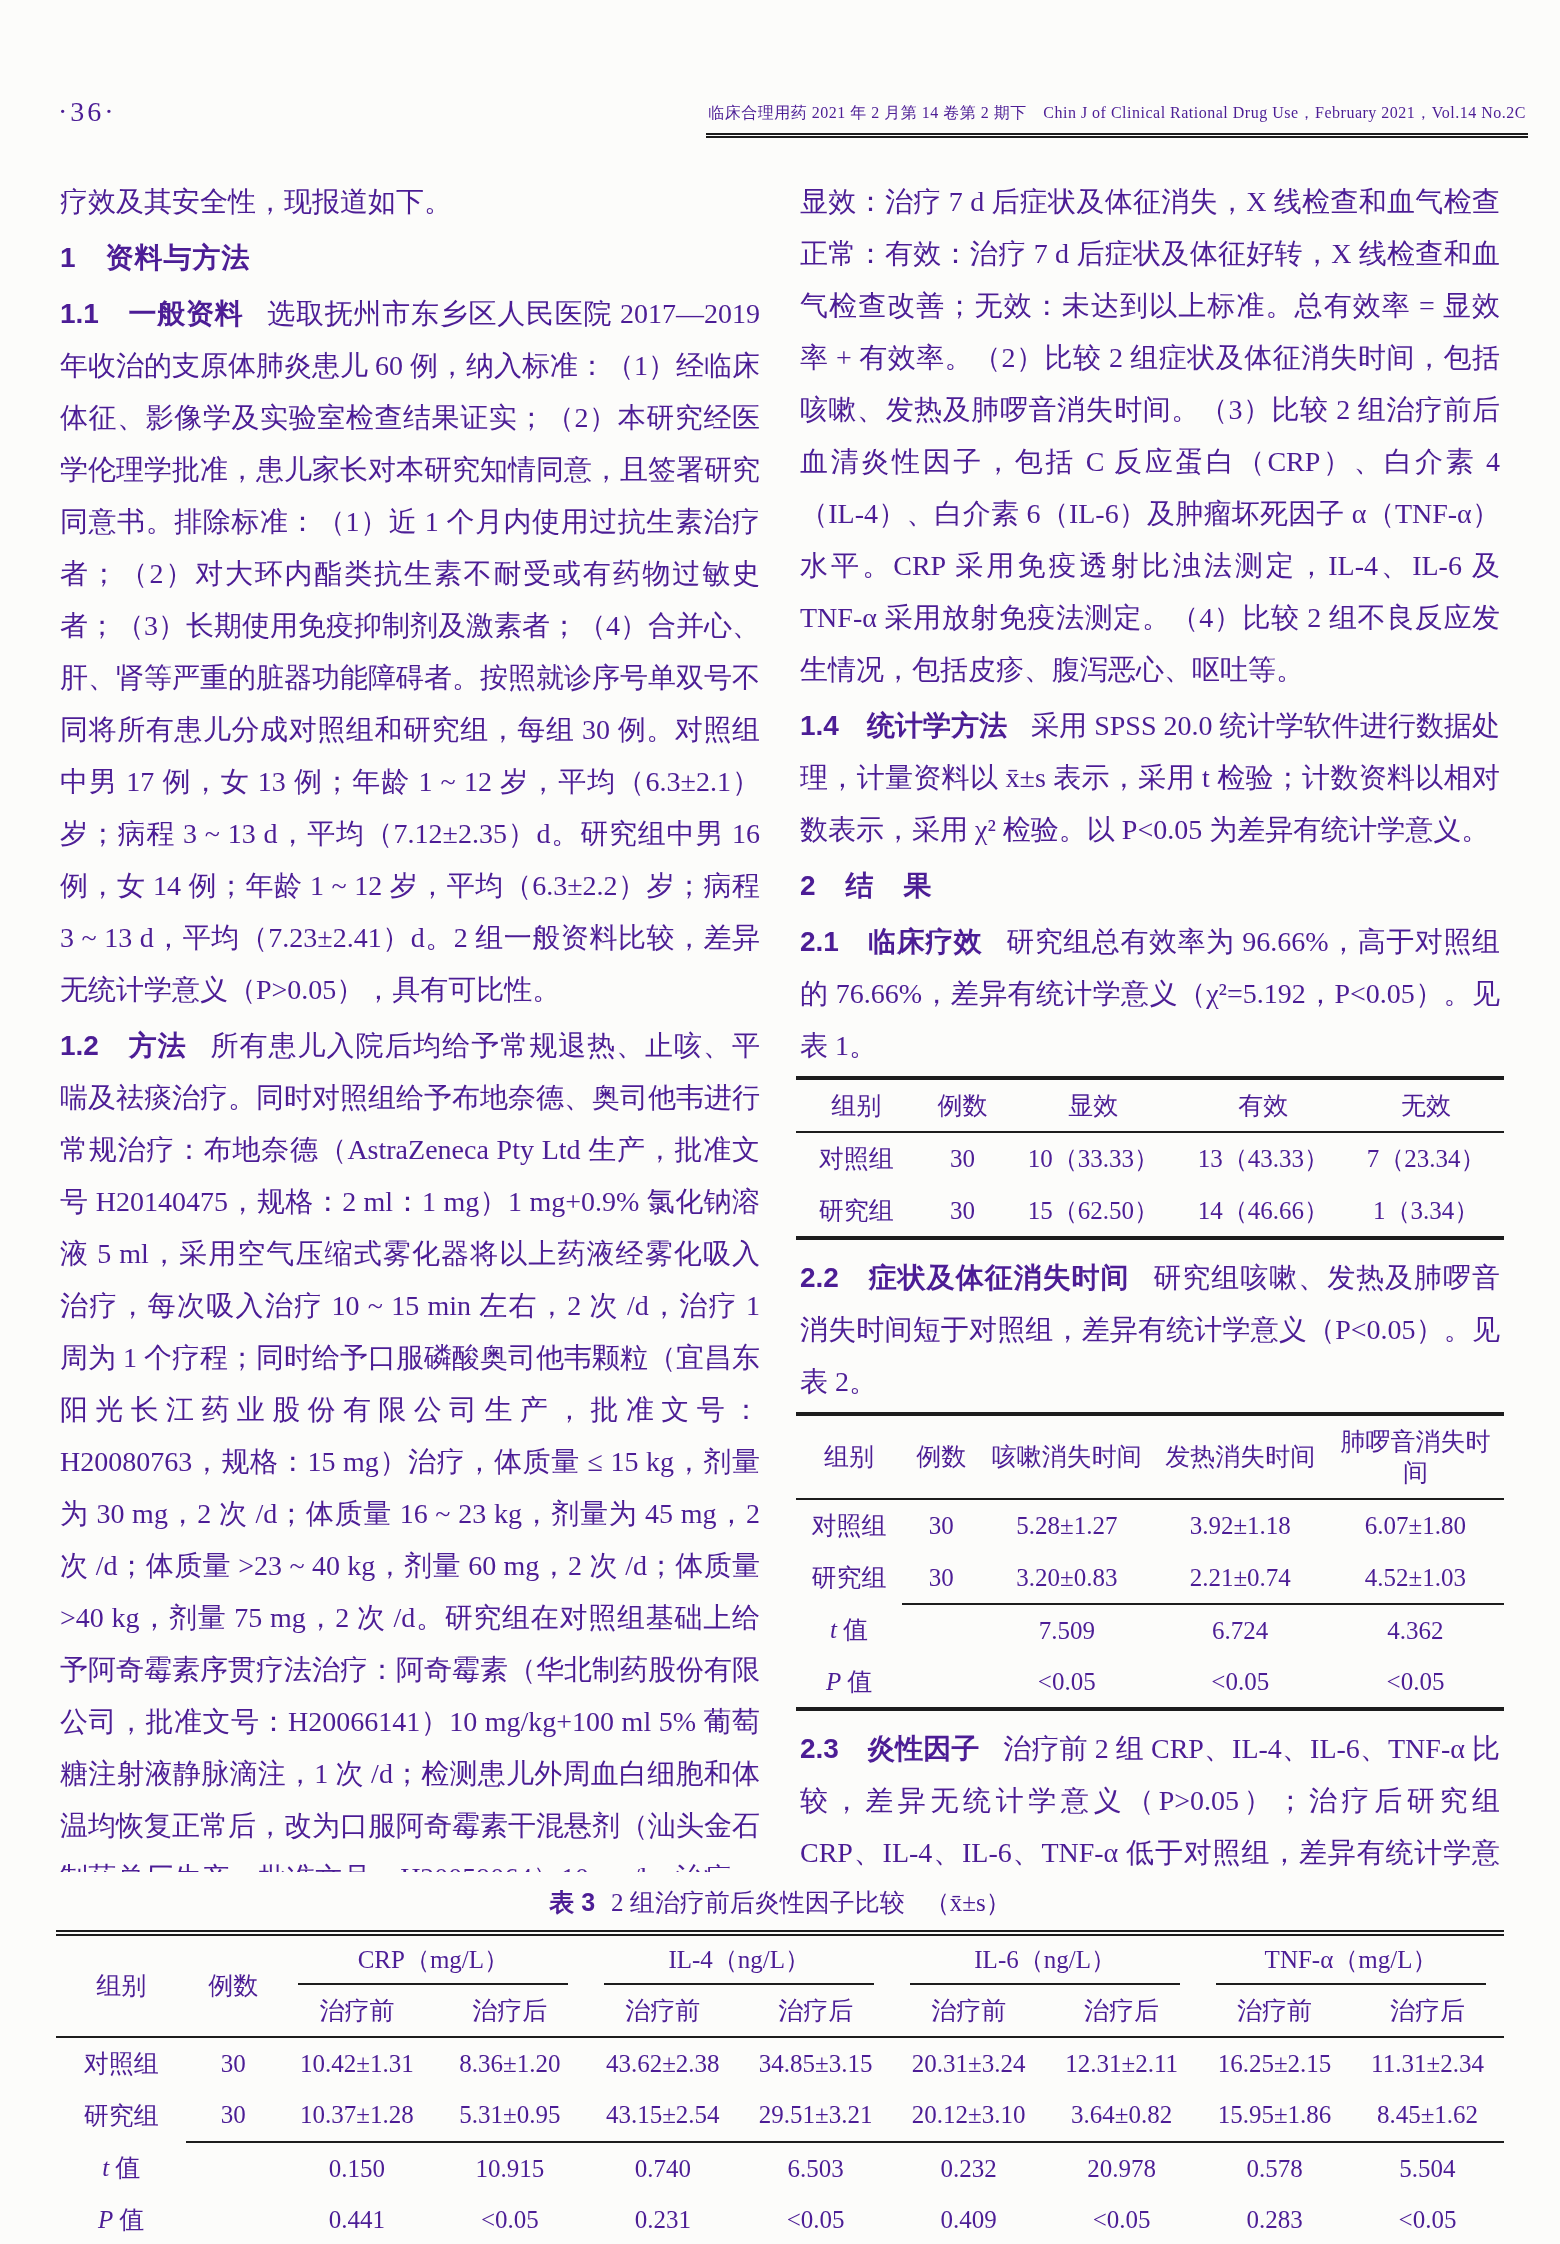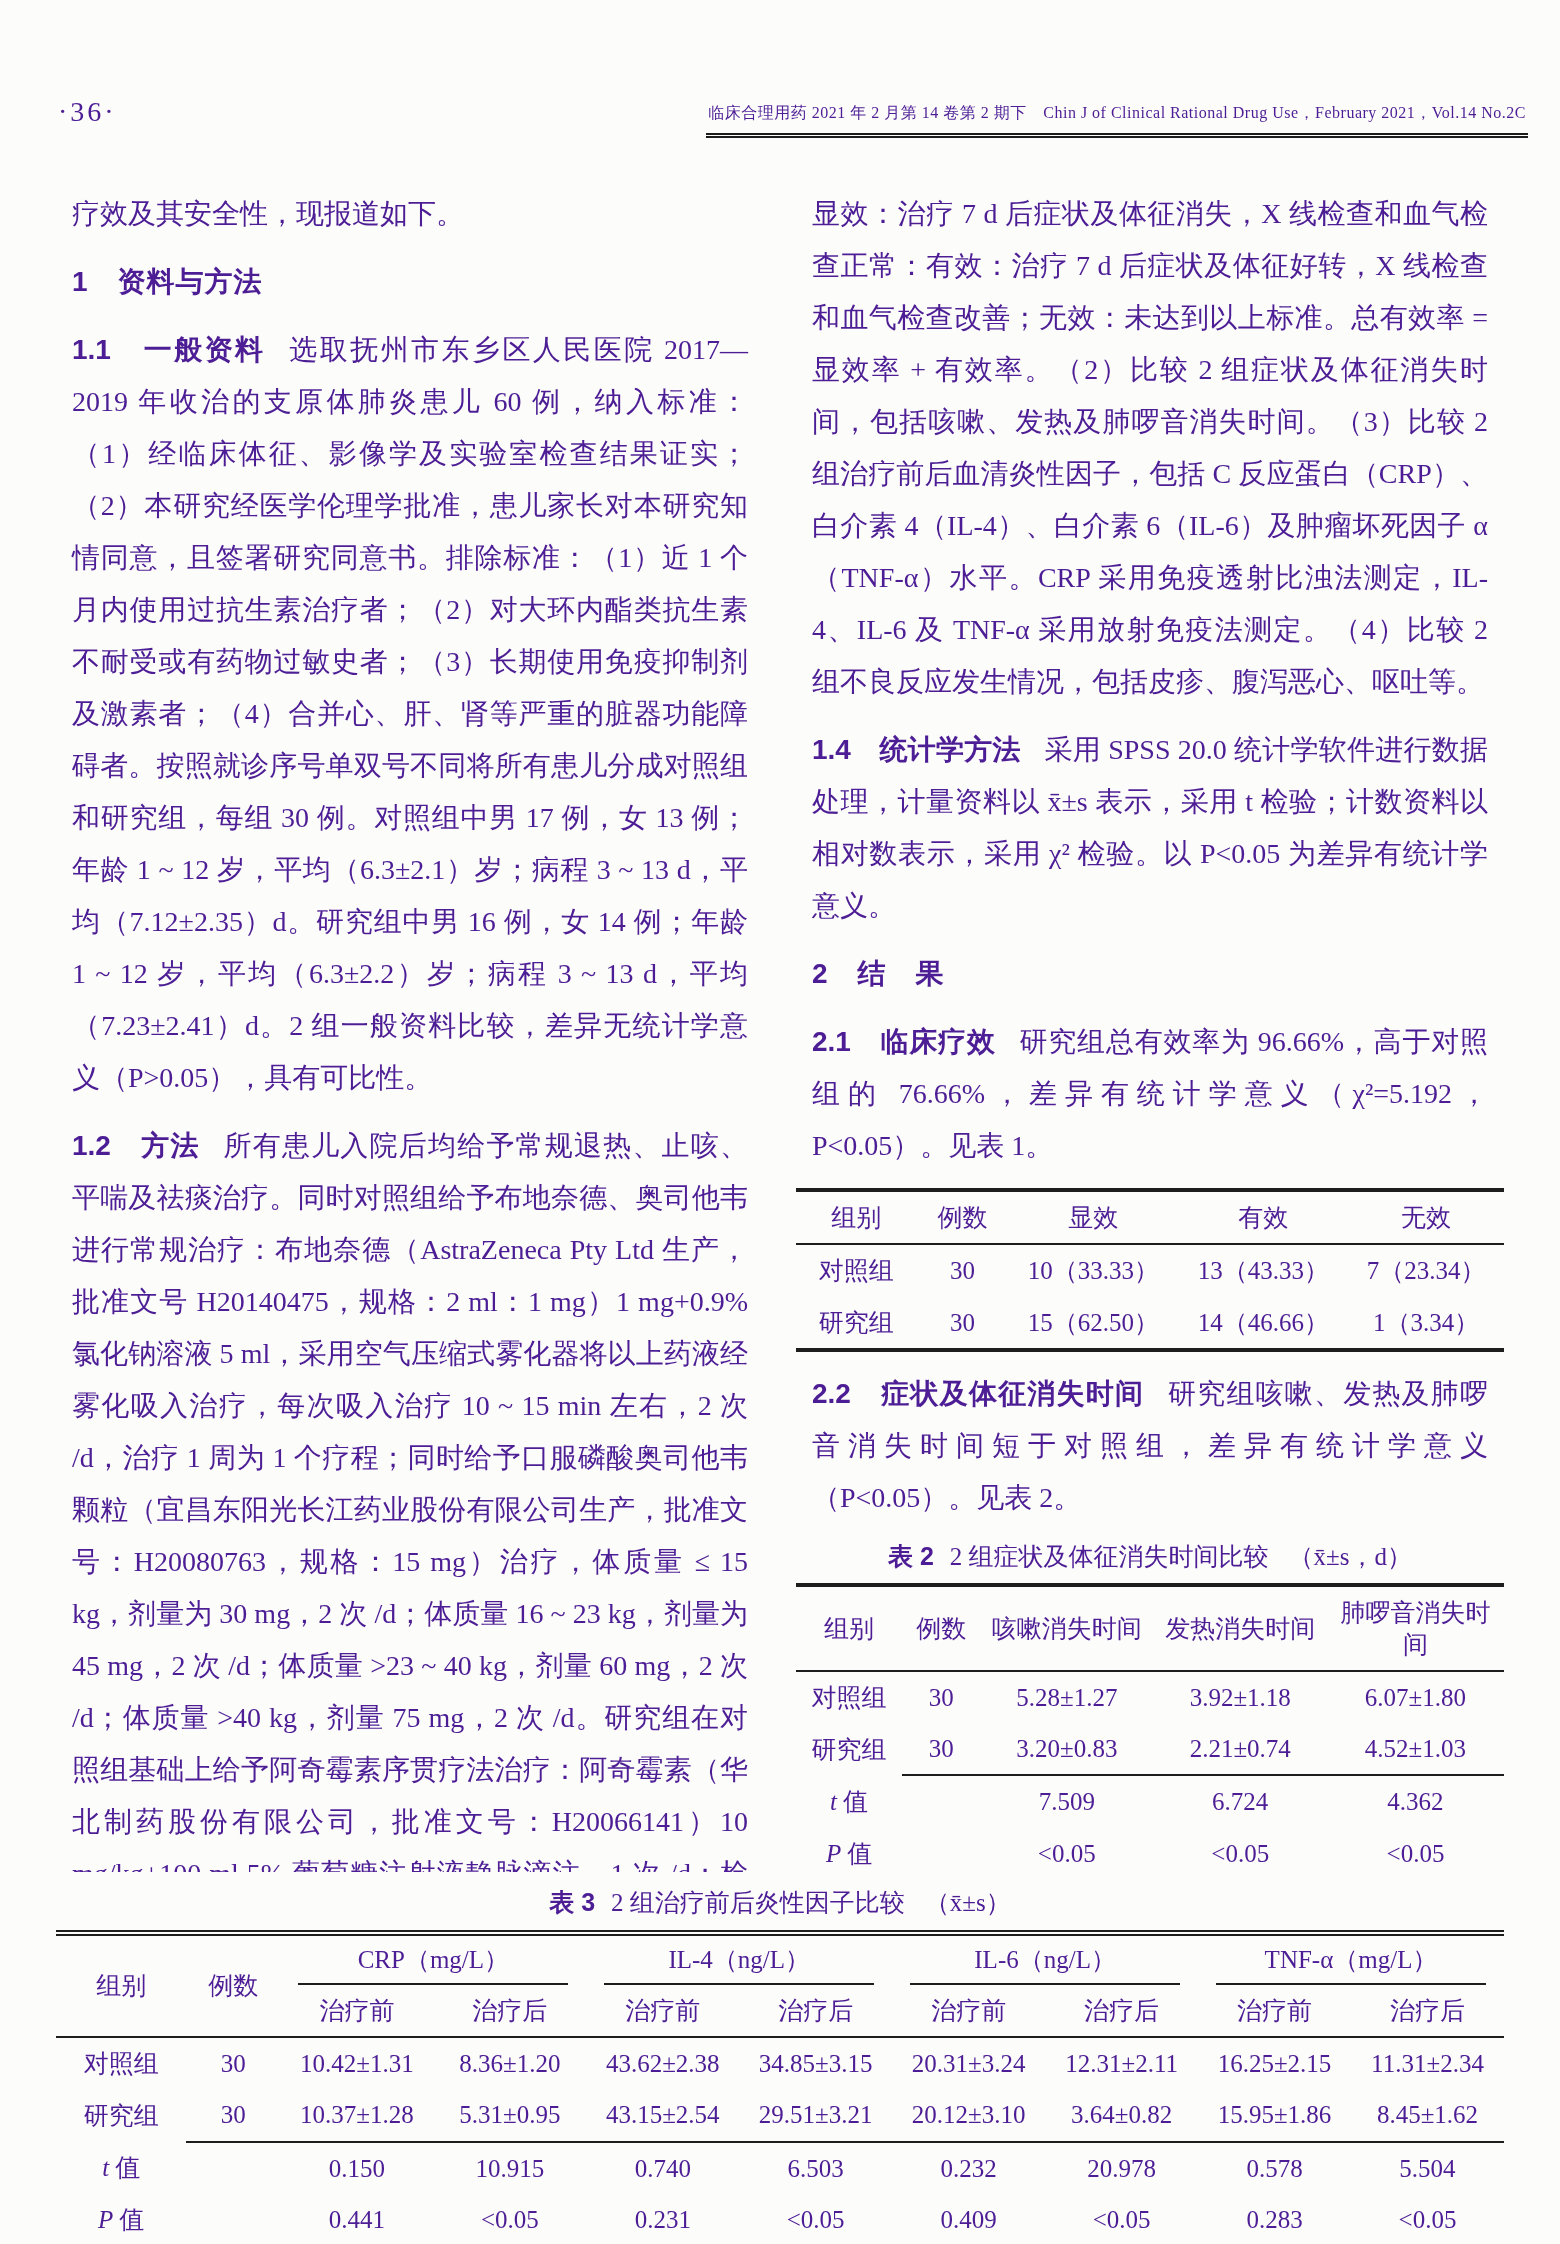--- a/index.html
+++ b/index.html
@@ -24,21 +24,21 @@
     border-bottom:5px double #1c1c1c;
     padding:0 2px 9px 2px;
   }
   
   .columns {
     display:flex; gap:32px;
     margin:34px 56px 0 56px;
     height:1700px; overflow:hidden;
   }
   .col { flex:1; min-width:0; font-size:28px; line-height:52px; text-align:justify; }
-  .col p { margin:16px; }
+  .col p { margin:4px; }
   .hd {
     font-weight:bold;
     font-family:"Liberation Sans","DejaVu Sans",sans-serif;
     letter-spacing:1px;
   }
   .lbl {
     font-weight:bold;
     font-family:Liberation Sans, sans-serif;
     margin-right:0.85em;
   }
@@ -120,23 +120,20 @@
               <td class="bb">14（46.66）</td>
               <td class="bb">1（3.34）</td>
             </tr>
           </tbody>
         </table>
       </div>
 
       <p><span class="lbl">2.2　症状及体征消失时间</span><span>研究组咳嗽、发热及肺啰音消失时间短于对照组，差异有统计学意义（P&lt;0.05）。见表 2。</span></p>
 
       <div class="tblock">
-        <div class="tcap">
-          <span class="tl">表 2</span><span>2 组症状及体征消失时间比较</span><span class="tu">（x̄±s，d）</span>
-        </div>
         <table>
           <colgroup>
               <col style="width:15%">
               <col style="width:11%">
               <col style="width:24.5%">
               <col style="width:24.5%">
               <col style="width:25%">
             </colgroup>
           <thead>
             <tr>

